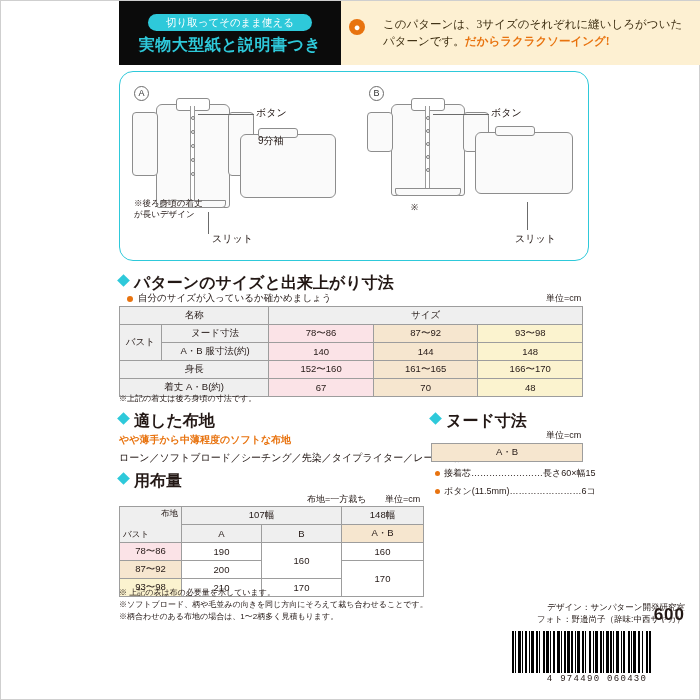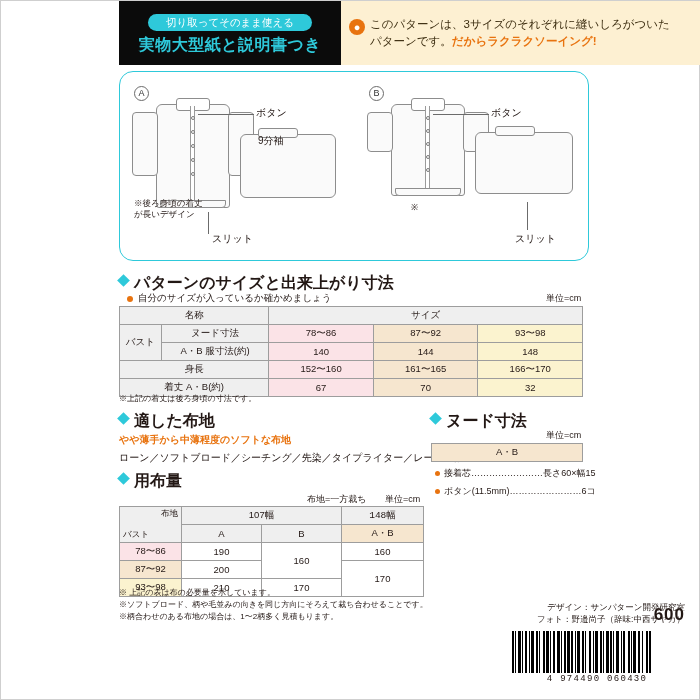--- a/index.html
+++ b/index.html
@@ -64,21 +64,21 @@
     padding-left:26px;
   }
   .hdr-bullet {
     position:absolute; left:8px; top:18px;
     width:16px; height:16px; border-radius:50%;
     background:#e8730f;
     display:flex; align-items:center; justify-content:center;
   }
   .hdr-bullet span{ color:#fff; font-size:11px; font-weight:bold; line-height:1; }
   .hdr-right p{
-    margin:3px; font-size:11.5px; line-height:1.45; color:#3c2d10;
+    margin:16px; font-size:11.5px; line-height:1.45; color:#3c2d10;font-family:Liberation Serif, serif;
   }
   .hdr-right .orange{ color:#e8730f; font-weight:bold; }
 
   
   .illus {
     position:absolute; left:118px; top:70px; width:470px; height:190px;
     border:1.5px solid #2ec9da; border-radius:14px;
     background:#ffffff;
   }
   .ill-half{ position:absolute; top:0; height:190px; width:235px; }
@@ -304,21 +304,21 @@
     <tr>
       <td class="c-head" colspan="2">身長</td>
       <td class="c-pink">152〜160</td>
       <td class="c-beige">161〜165</td>
       <td class="c-yellow">166〜170</td>
     </tr>
     <tr>
       <td class="c-head" colspan="2">着丈 A・B(約)</td>
       <td class="c-pink">67</td>
       <td class="c-beige">70</td>
-      <td class="c-yellow">32</td>
+      <td class="c-yellow">48</td>
     </tr>
   </tbody>
     </table>
 
   <div class="foot-note" style="left:118px; top:392px;">※上記の着丈は後ろ身頃の寸法です。</div>
 
   <div class="sec-head" style="left:118px; top:410px;">適した布地</div>
   <div class="fab-text fab-orange" style="left:118px; top:432px;">やや薄手から中薄程度のソフトな布地</div>
   <div class="fab-text" style="left:118px; top:450px;">ローン／ソフトブロード／シーチング／先染／タイプライター／レーヨン混</div>
 
@@ -343,21 +343,21 @@
   <div class="unit" style="left:384px; top:492px;">単位=cm</div>
 
   <table class="tbl-yard">
     <tbody>
         <tr>
       <td class="c-head" rowspan="2" style="width:62px; position:relative;">
         <div style="position:absolute; right:3px; top:1px; font-size:8.5px;">布地</div>
         <div style="position:absolute; left:3px; bottom:1px; font-size:8.5px;">バスト</div>
       </td>
       <td class="c-head" colspan="2" style="width:160px;">107幅</td>
-      <td class="c-head" style="width:82px;font-family:Liberation Mono, monospace;">148幅</td>
+      <td class="c-head" style="width:82px;">148幅</td>
     </tr>
     <tr>
       <td class="c-head" style="width:80px;">A</td>
       <td class="c-head" style="width:80px;">B</td>
       <td class="c-beige">A・B</td>
     </tr>
     <tr>
       <td class="c-pink">78〜86</td>
       <td class="c-white">190</td>
       <td class="c-white" rowspan="2">160</td>

